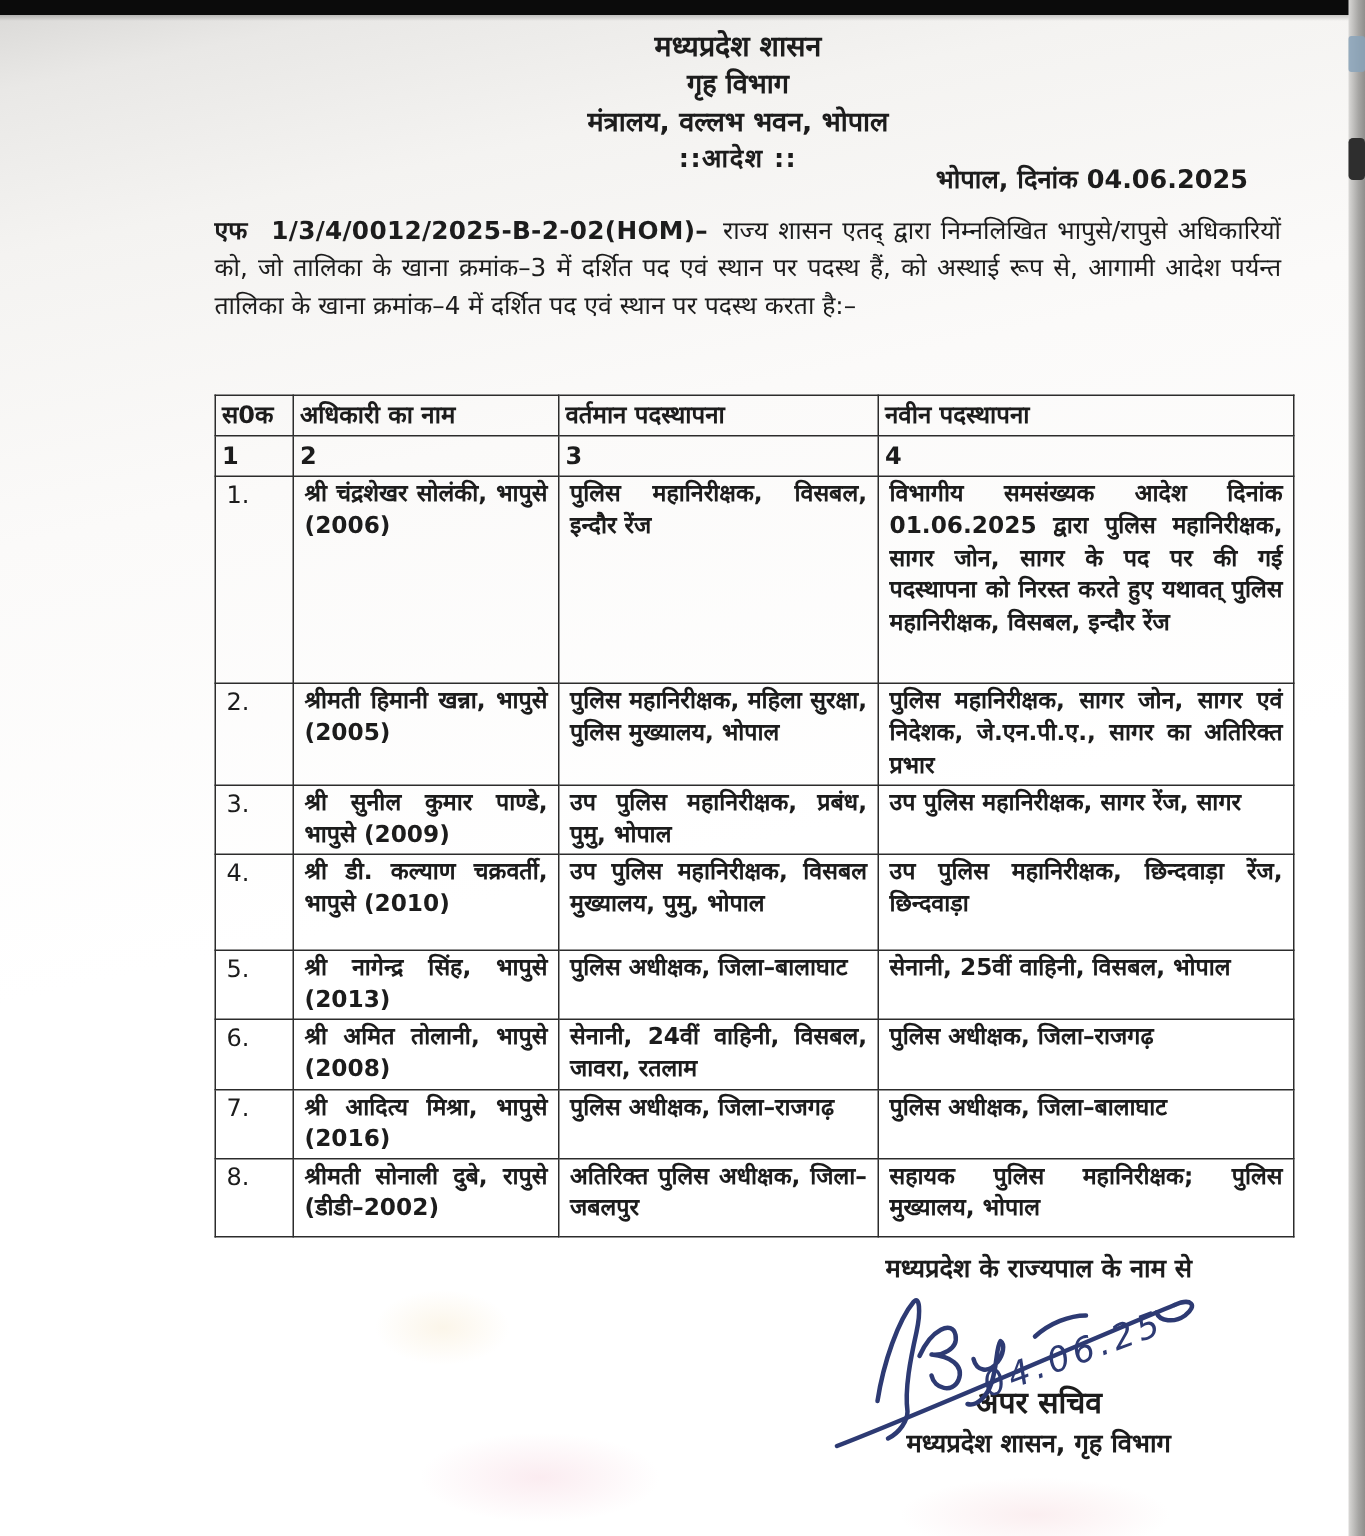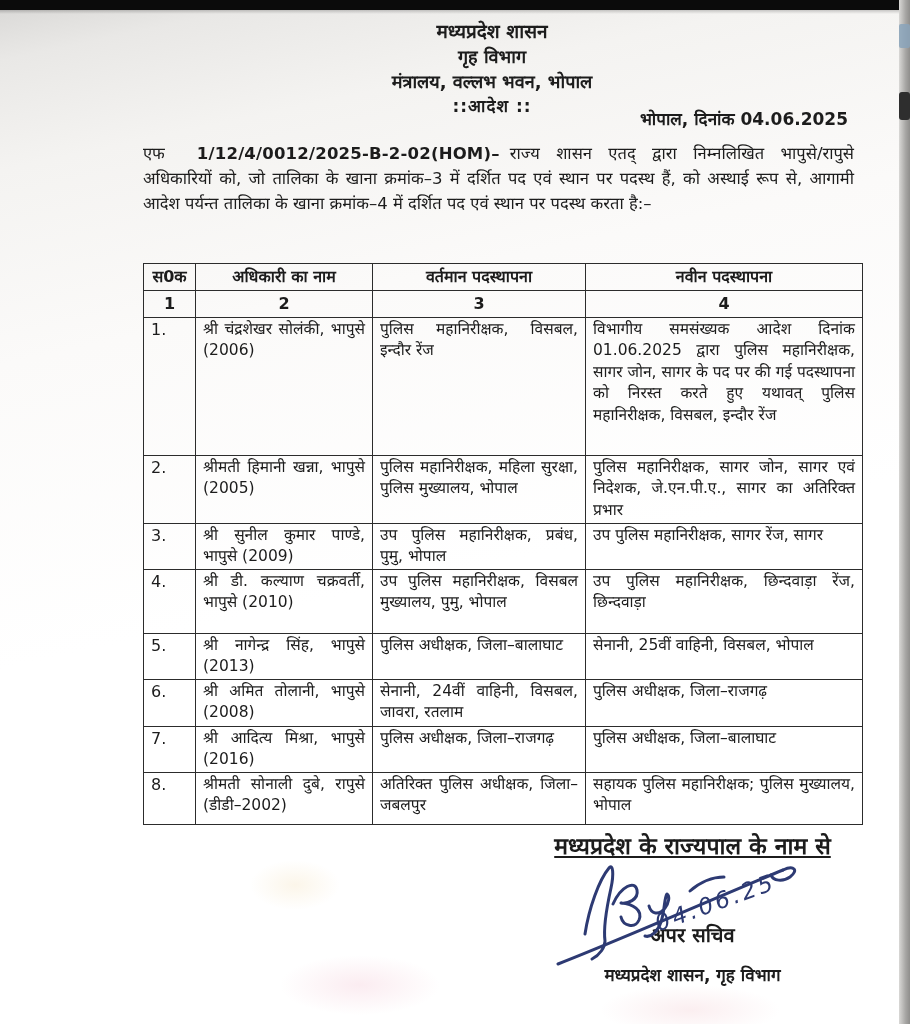--- a/index.html
+++ b/index.html
@@ -23,51 +23,51 @@
   .blob.pink1{left:280px;top:955px;width:160px;height:60px;background:radial-gradient(closest-side,#f7d9e2,transparent);opacity:.5;}
   .blob.pink2{left:600px;top:985px;width:180px;height:50px;background:radial-gradient(closest-side,#f6dade,transparent);opacity:.45;}
   .blob.cream{left:250px;top:860px;width:90px;height:50px;background:radial-gradient(closest-side,#f8ecd4,transparent);opacity:.5;}
 
   .doc-header{position:absolute;top:19px;left:60px;width:864px;text-align:center;line-height:25px;}
   .doc-header .h1{font-size:19px;font-weight:700;}
   .doc-header .h2{font-size:18px;font-weight:700;}
   .doc-header .h3{font-size:18px;font-weight:700;}
   .doc-header .h4{font-size:17px;font-weight:700;letter-spacing:1px;}
 
-  .place-date{position:absolute;top:107px;right:62px;font-size:17px;font-weight:600;}
+  .place-date{position:absolute;top:107px;right:78px;font-size:17px;font-weight:600;}
 
   .order-para{
     position:absolute;top:141px;left:143px;width:711px;
     font-size:16.5px;line-height:25px;text-align:justify;margin:0;
   }
-  .order-para .pfx{font-weight:400;margin-right:32px;}
+  .order-para .pfx{font-weight:700;margin-right:16px;}
   .order-para .fileno{font-weight:700;margin-right:10px;letter-spacing:.2px;}
 
   table.postings{
     position:absolute;top:263px;left:143px;width:719px;
     border-collapse:collapse;table-layout:fixed;
     font-size:15.5px;line-height:21.5px;
   }
   table.postings th,table.postings td{
     border:1.6px solid #2c2c2c;vertical-align:top;padding:1px 7px;
     overflow:hidden;
   }
-  table.postings thead th{font-weight:700;text-align:center;vertical-align:middle;font-size:16px;padding:2px 4px;}
+  table.postings thead th{font-weight:700;text-align:left;vertical-align:middle;font-size:16px;padding:2px 4px;}
   tr.colnums th{font-weight:700;font-size:15.5px;padding:0 4px;}
   td.c-sn{text-align:left;padding-left:10px;font-size:16px;}
-  td.c-name,td.c-current,td.c-new{text-align:justify;}
+  td.c-name,td.c-current,td.c-new{text-align:justify;font-weight:bold;}
 
   .footer{position:absolute;top:834px;left:535px;width:315px;text-align:center;line-height:24px;}
-  .footer .f1{font-size:23px;font-weight:600;text-decoration:underline;}
+  .footer .f1{font-size:17px;font-weight:600;}
   .footer .f2{font-size:17px;font-weight:600;margin-top:2px;}
   .sig-space{position:relative;height:62px;}
   .signature-svg{position:absolute;left:5px;top:-12px;overflow:visible;z-index:2;}
   .footer .fname{font-size:16.5px;font-weight:600;position:relative;z-index:1;}
   .footer .fdesig{font-size:20px;font-weight:600;margin-top:3px;}
-  .footer .fdept{font-size:17px;font-weight:700;margin-top:16px;white-space:nowrap;}
+  .footer .fdept{font-size:17px;font-weight:700;margin-top:4px;white-space:nowrap;}
 </style>
 </head>
 <body>
 
 <div class="photo">
   <div class="topbar"></div>
   <div class="topbar-shadow"></div>
   <div class="rightband"></div>
   <div class="edge-blue"></div>
   <div class="edge-dark"></div>
@@ -77,21 +77,21 @@
 
   <div class="doc-header">
     <div class="h1">मध्यप्रदेश शासन</div>
     <div class="h2">गृह विभाग</div>
     <div class="h3">मंत्रालय, वल्लभ भवन, भोपाल</div>
     <div class="h4">::आदेश ::</div>
   </div>
 
   <div class="place-date">भोपाल, दिनांक 04.06.2025</div>
 
-  <p class="order-para"><span class="pfx">एफ</span><b class="fileno">1/12/4/0012/2025-B-2-02(HOM)–</b><span>राज्य शासन एतद् द्वारा निम्नलिखित भापुसे/रापुसे अधिकारियों को, जो तालिका के खाना क्रमांक–3 में दर्शित पद एवं स्थान पर पदस्थ हैं, को अस्थाई रूप से, आगामी आदेश पर्यन्त तालिका के खाना क्रमांक–4 में दर्शित पद एवं स्थान पर पदस्थ करता है:–</span></p>
+  <p class="order-para"><span class="pfx">एफ</span><b class="fileno">1/3/4/0012/2025-B-2-02(HOM)–</b><span>राज्य शासन एतद् द्वारा निम्नलिखित भापुसे/रापुसे अधिकारियों को, जो तालिका के खाना क्रमांक–3 में दर्शित पद एवं स्थान पर पदस्थ हैं, को अस्थाई रूप से, आगामी आदेश पर्यन्त तालिका के खाना क्रमांक–4 में दर्शित पद एवं स्थान पर पदस्थ करता है:–</span></p>
 
   <table class="postings">
     <colgroup>
       <col style="width:52px">
         <col style="width:177px">
         <col style="width:213px">
         <col style="width:277px">
     </colgroup>
     <thead>
       <tr style="height:27px">

